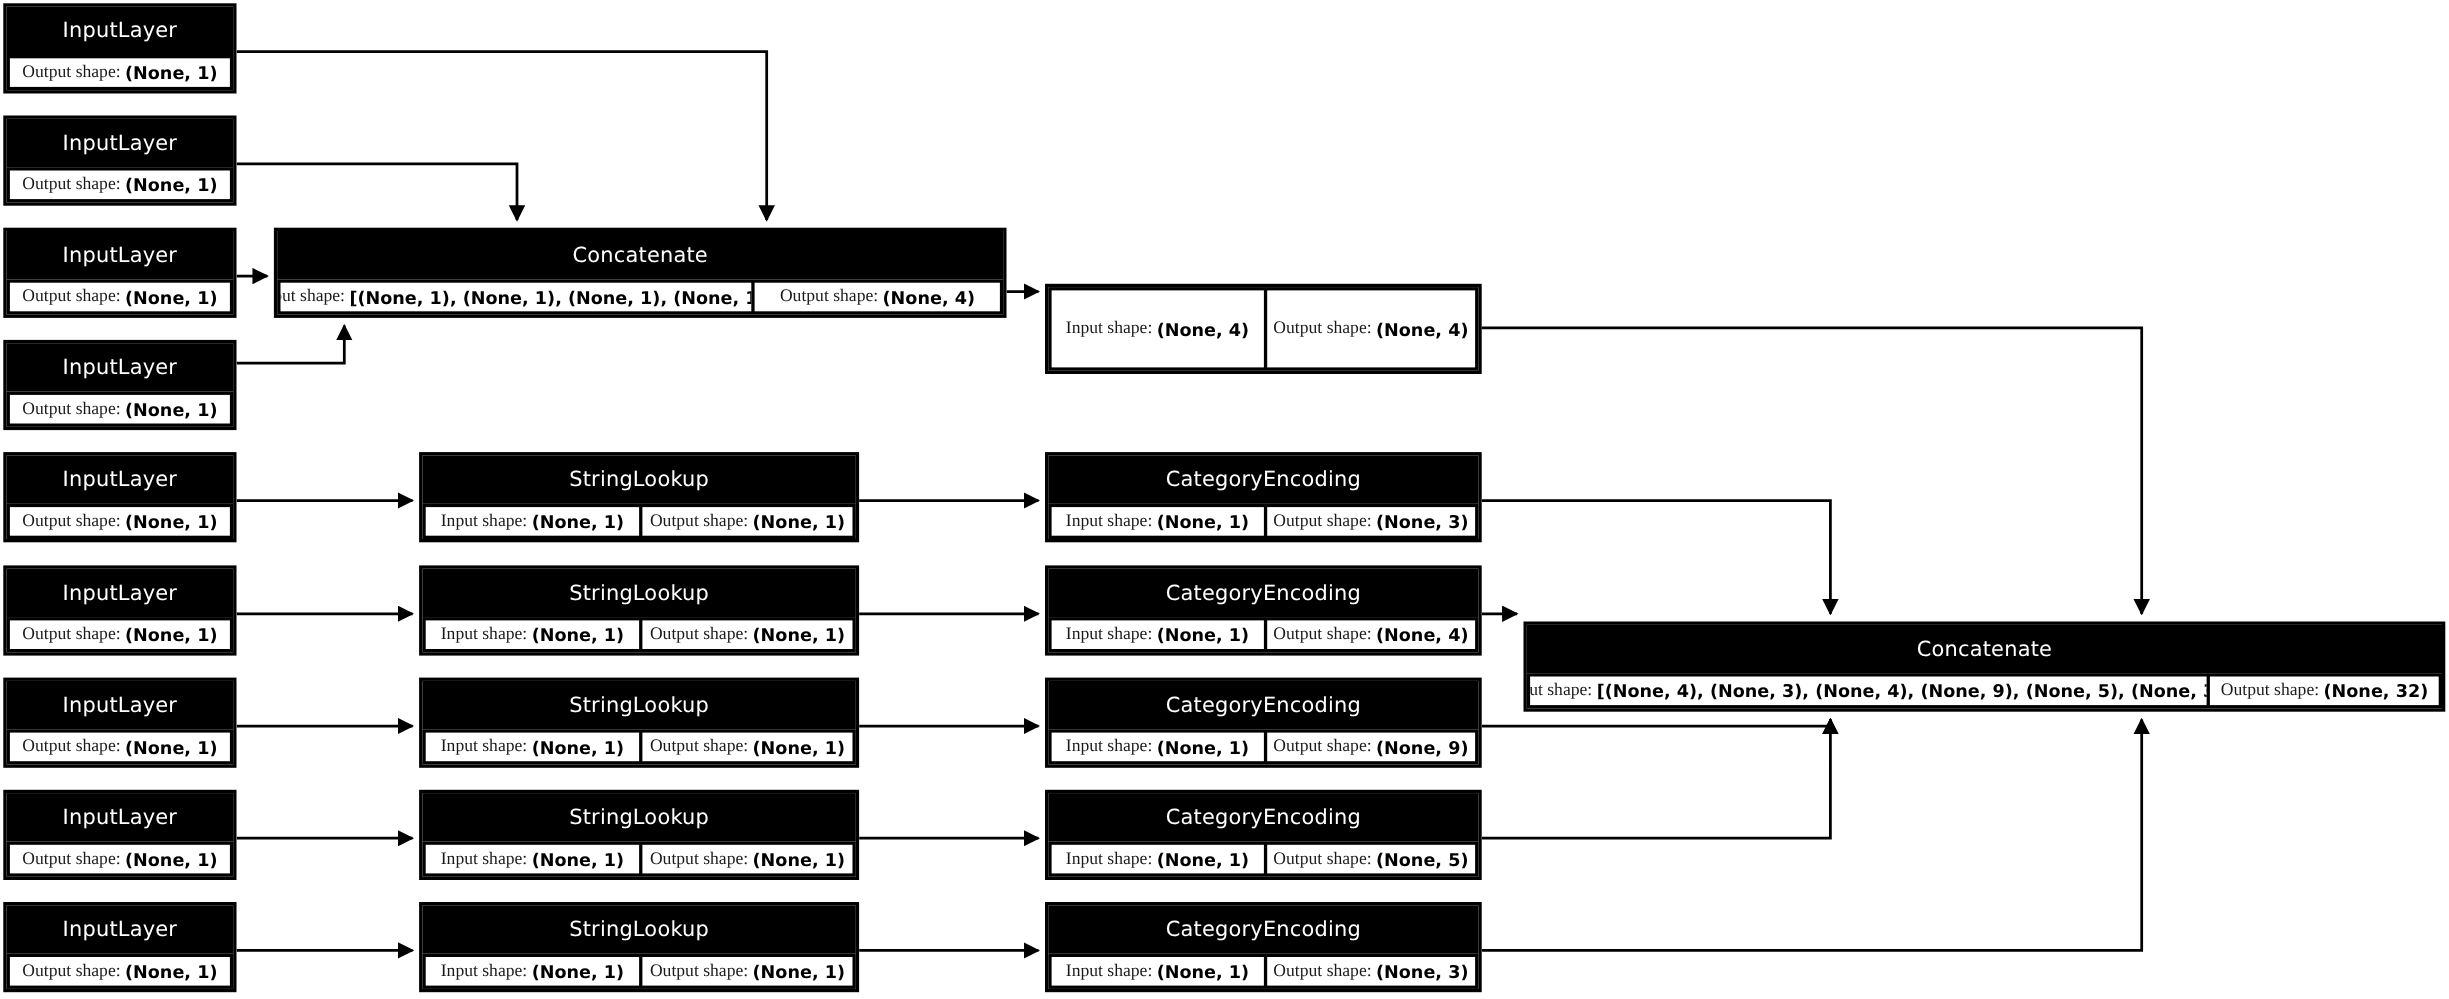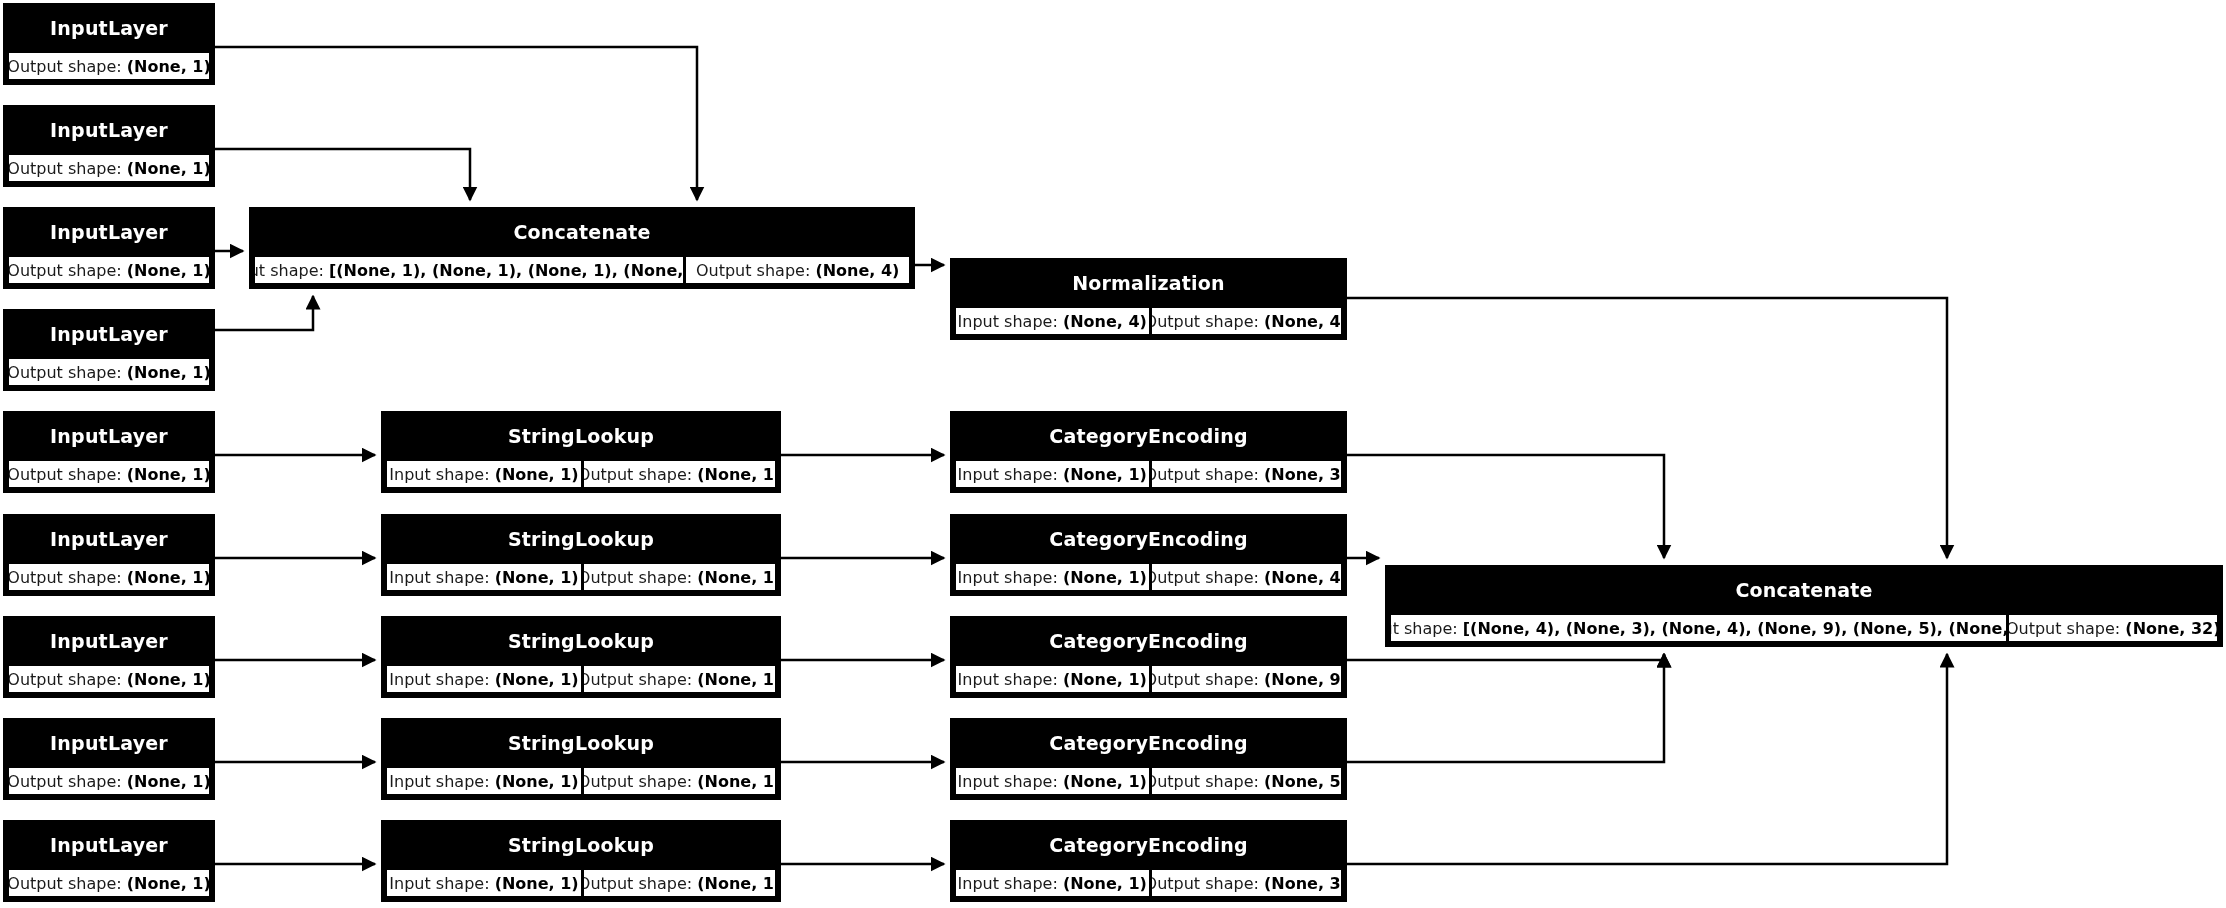--- a/index.html
+++ b/index.html
@@ -24,21 +24,21 @@
     box-sizing: border-box;
     border: 3px solid #000000;
     background: #ffffff;
     display: flex;
     flex-direction: column;
     z-index: 5;
   }
   .node-title {
     background: #000000;
     color: #ffffff;
-    font-weight: bold;
+    font-weight: normal;
     text-align: center;
     display: flex;
     align-items: center;
     justify-content: center;
     letter-spacing: 0.2px;
     font-size: 19px;
     height: 44px;
     flex: 0 0 44px;
   }
   .node-body {
@@ -57,21 +57,21 @@
     align-items: center;
     justify-content: center;
     font-size: 16px;
     white-space: nowrap;
     flex: 1 1 auto;
     padding: 0 10px;
     box-sizing: border-box;
     overflow: hidden;
   }
   .cell b { color: #000000; font-weight: bold; }
-  .cell .lbl { font-weight: normal; }
+  .cell .lbl { font-weight: normal; font-family: Liberation Serif, serif; }
 
   
   #edges {
     position: absolute;
     left: 0; top: 0;
     width: 2226px;
     height: 908px;
     z-index: 1;
     pointer-events: none;
   }
@@ -156,21 +156,20 @@
             <span class="lbl">Input shape:&nbsp;</span>
             <b>[(None, 1), (None, 1), (None, 1), (None, 1)]</b>
           </div>
           <div class="cell" style="flex: 1 1 auto;">
             <span class="lbl">Output shape:&nbsp;</span>
             <b>(None, 4)</b>
           </div>
         </div>
       </div>
       <div class="node" style="left: 950px; top: 258px; width: 397px; height: 82px;">
-        <div class="node-title">Normalization</div>
         <div class="node-body">
           <div class="cell" style="flex: 0 0 50%;">
             <span class="lbl">Input shape:&nbsp;</span>
             <b>(None, 4)</b>
           </div>
           <div class="cell" style="flex: 1 1 auto;">
             <span class="lbl">Output shape:&nbsp;</span>
             <b>(None, 4)</b>
           </div>
         </div>

